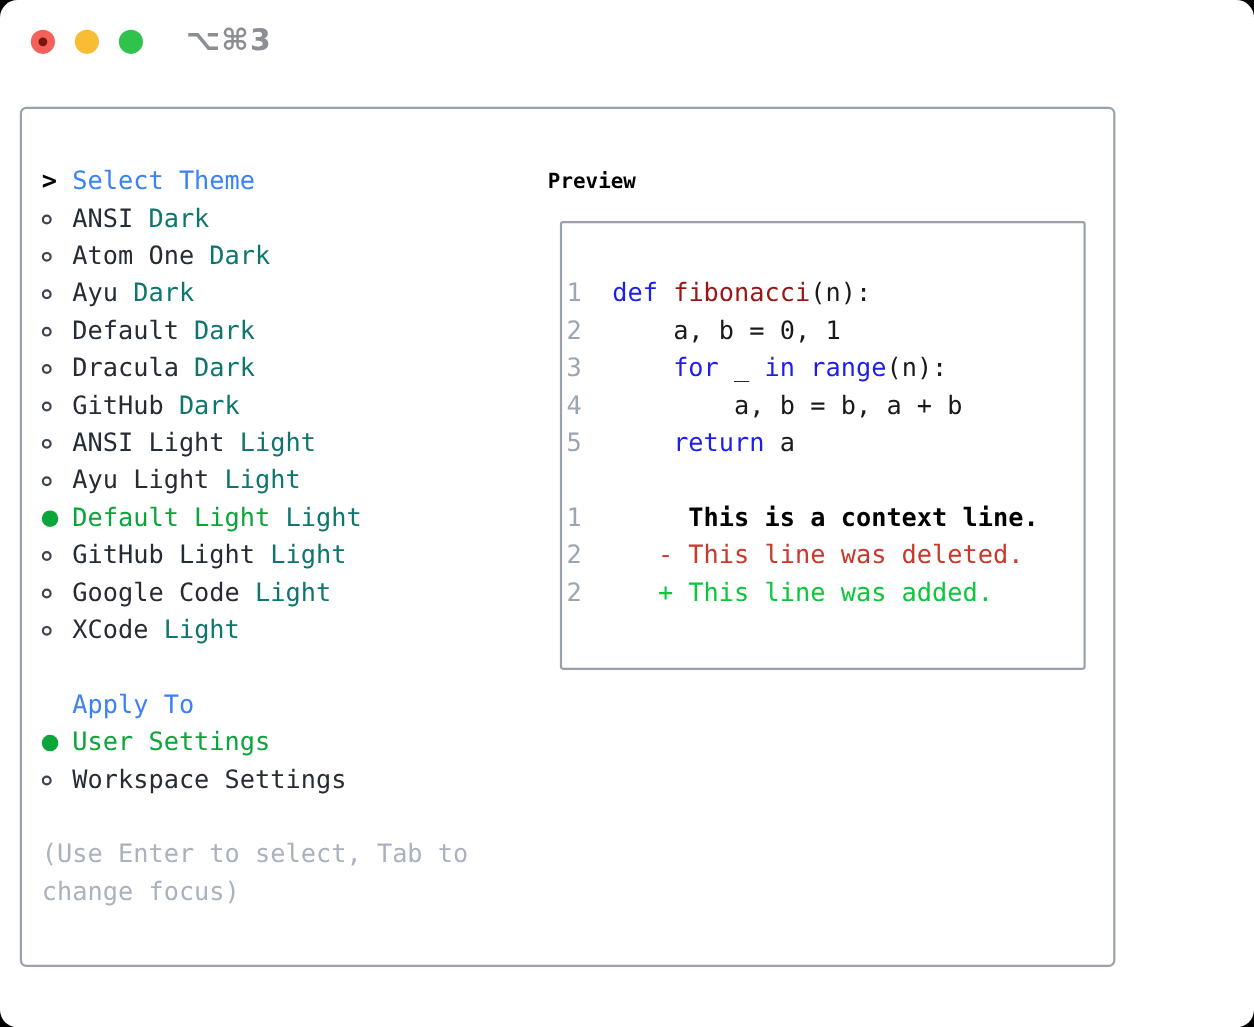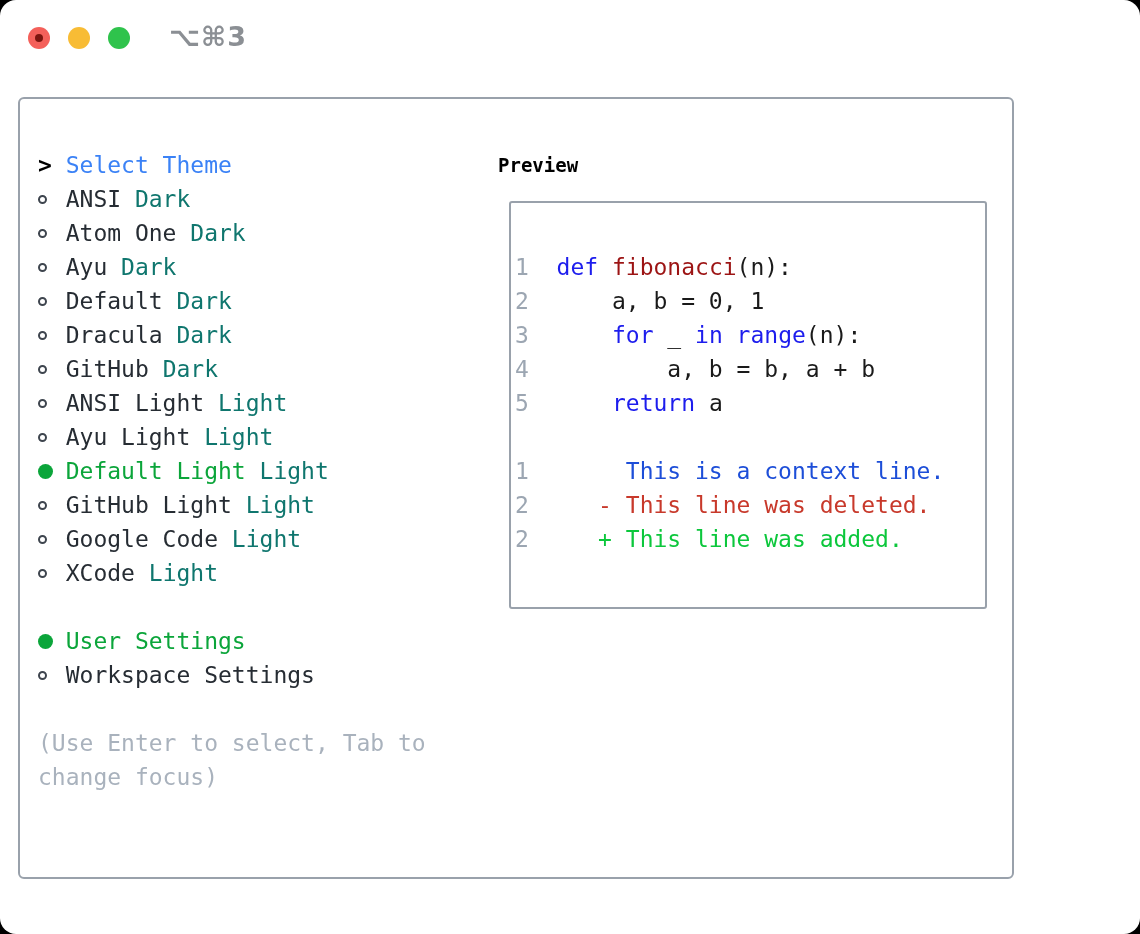--- a/index.html
+++ b/index.html
@@ -49,21 +49,21 @@
   .preview-box {
     position:absolute; left:509px; top:201px; width:478px; height:408px;
     border:2px solid #99a1ab; border-radius:3px; background:#fff;
   }
   .code { position:absolute; left:4px; top:47px; font-size:23px; }
   .cline { height:34px; display:flex; align-items:center; white-space:pre; }
   .tok-ln  { color:#9ca6b2; }
   .tok-pl  { color:#1a1a1a; }
   .tok-kw  { color:#1d1ded; }
   .tok-fn  { color:#9c1414; }
-  .tok-ctx { color:#1d4ed8; }
+  .tok-ctx { color:#000000;font-weight:bold; }
   .tok-del { color:#c8392b; }
   .tok-add { color:#0cc73c; }
 </style>
 </head>
 <body>
 
 <div class="window">
 
   <div class="titlebar">
     <div class="lights">
@@ -90,20 +90,23 @@
         <div class="row"><span class="mk"><span class="ring"></span></span><span class="t-name">Dracula</span><span class="t-var"> Dark</span></div>
         <div class="row"><span class="mk"><span class="ring"></span></span><span class="t-name">GitHub</span><span class="t-var"> Dark</span></div>
         <div class="row"><span class="mk"><span class="ring"></span></span><span class="t-name">ANSI Light</span><span class="t-var"> Light</span></div>
         <div class="row"><span class="mk"><span class="ring"></span></span><span class="t-name">Ayu Light</span><span class="t-var"> Light</span></div>
         <div class="row"><span class="mk"><span class="dot"></span></span><span class="t-name sel">Default Light</span><span class="t-var"> Light</span></div>
         <div class="row"><span class="mk"><span class="ring"></span></span><span class="t-name">GitHub Light</span><span class="t-var"> Light</span></div>
         <div class="row"><span class="mk"><span class="ring"></span></span><span class="t-name">Google Code</span><span class="t-var"> Light</span></div>
         <div class="row"><span class="mk"><span class="ring"></span></span><span class="t-name">XCode</span><span class="t-var"> Light</span></div>
       </div>
     <div class="spacer"></div>
+    <div class="row">
+      <span class="mk"></span><span class="hdr">Apply To</span>
+    </div>
     <div id="apply-list">
         <div class="row"><span class="mk"><span class="dot"></span></span><span class="opt-name sel">User Settings</span></div>
         <div class="row"><span class="mk"><span class="ring"></span></span><span class="opt-name">Workspace Settings</span></div>
       </div>
     <div class="spacer"></div>
     <div id="help-lines">
         <div class="row help">(Use Enter to select, Tab to</div>
         <div class="row help">change focus)</div>
       </div>
   </div>

